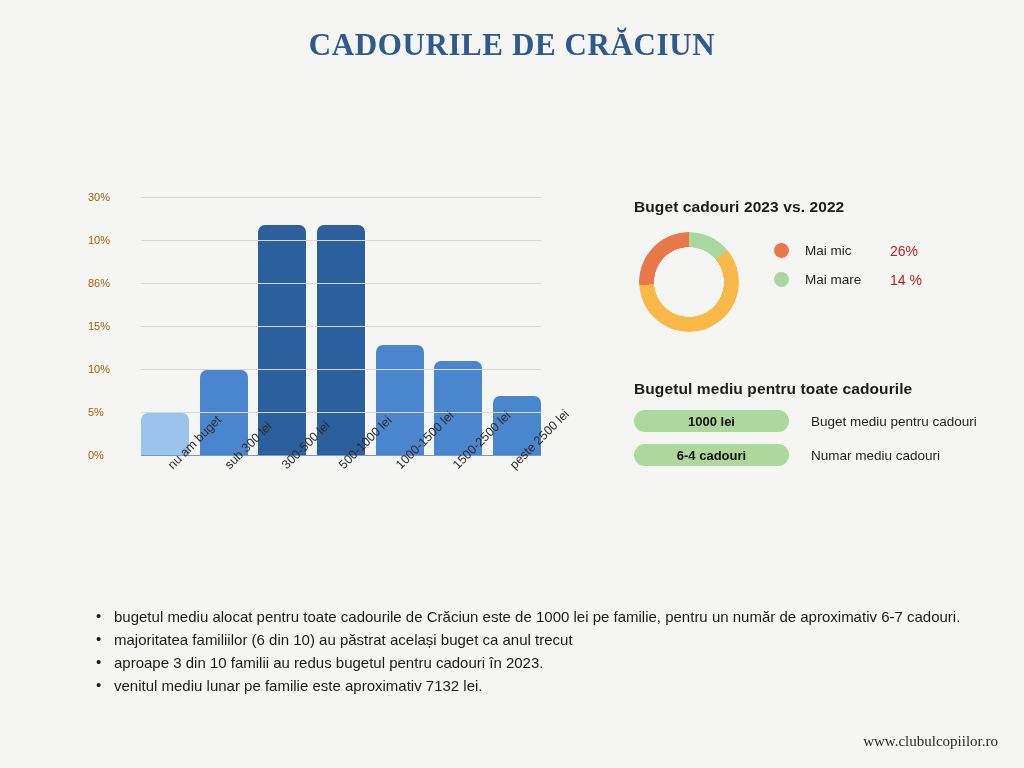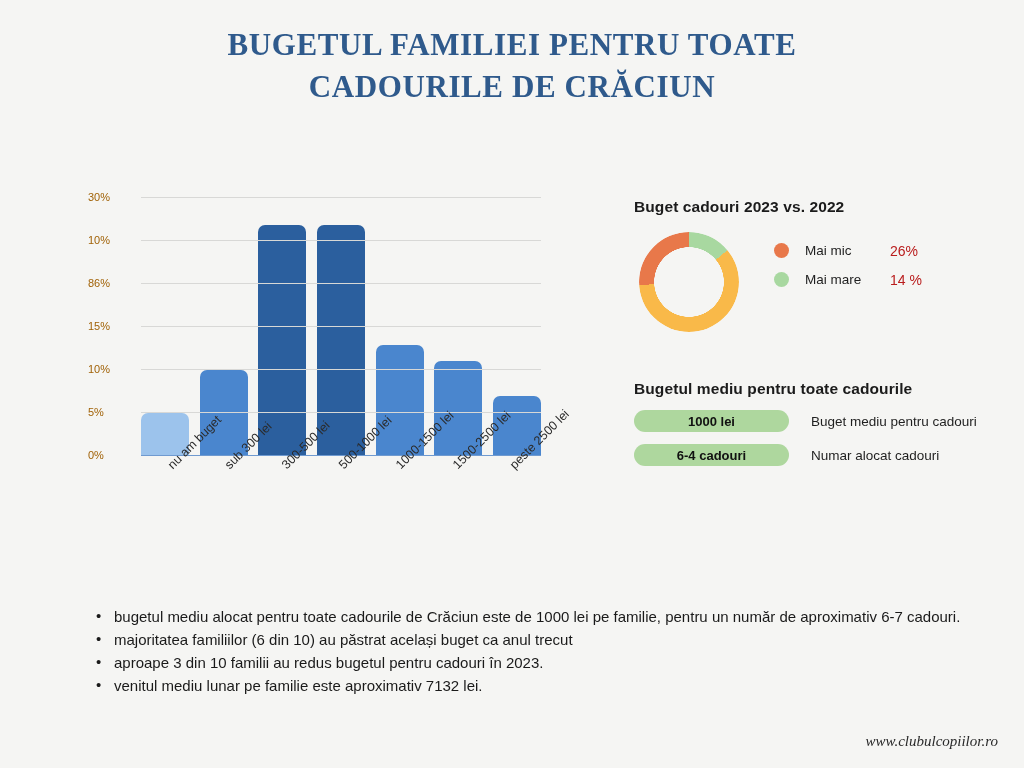--- a/index.html
+++ b/index.html
@@ -105,30 +105,29 @@
   .bullets li:before {
     content: "\2022";
     position: absolute; left: 4px; top: -1px;
     font-size: 15px; color: #1a1a1a;
   }
 
   
   .footer {
     position: absolute; right: 26px; bottom: 18px;
     font-family: "Liberation Serif", serif;
-    font-size: 15px; color: #2a2a2a; font-style: italic;
+    font-size: 15px; color: #2a2a2a;
   }
 </style>
 </head>
 <body>
 
 <div id="page">
 
   <h1 class="title">
-    <span>BUGETUL FAMILIEI PENTRU TOATE</span>
     <span class="l2">CADOURILE DE CRĂCIUN</span>
   </h1>
 
   <div class="chart">
     <div class="yaxis" id="yaxis">
         <div class="ytick" style="top: 269px;">0%</div>
         <div class="ytick" style="top: 226px;">5%</div>
         <div class="ytick" style="top: 183px;">10%</div>
         <div class="ytick" style="top: 140px;">15%</div>
         <div class="ytick" style="top: 97px;">86%</div>
@@ -186,21 +185,21 @@
 
     <div class="sec2">
       <div class="sec-title">Bugetul mediu pentru toate cadourile</div>
       <div id="budget-rows">
           <div class="pill-row">
             <div class="pill">1000 lei</div>
             <div class="pill-cap">Buget mediu pentru cadouri</div>
           </div>
           <div class="pill-row">
             <div class="pill">6-4 cadouri</div>
-            <div class="pill-cap">Numar alocat cadouri</div>
+            <div class="pill-cap">Numar mediu cadouri</div>
           </div>
         </div>
     </div>
 
 
   </div>
 
   <ul class="bullets" id="bullets">
       <li>bugetul mediu alocat pentru toate cadourile de Crăciun este de 1000 lei pe familie, pentru un număr de aproximativ 6-7 cadouri.</li>
       <li>majoritatea familiilor  (6 din 10) au păstrat același buget ca anul trecut</li>

